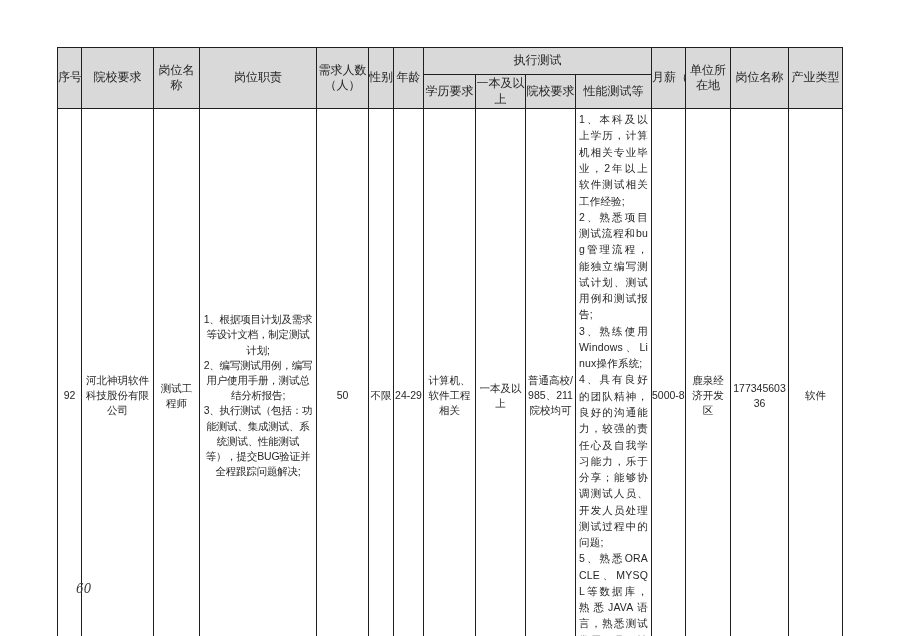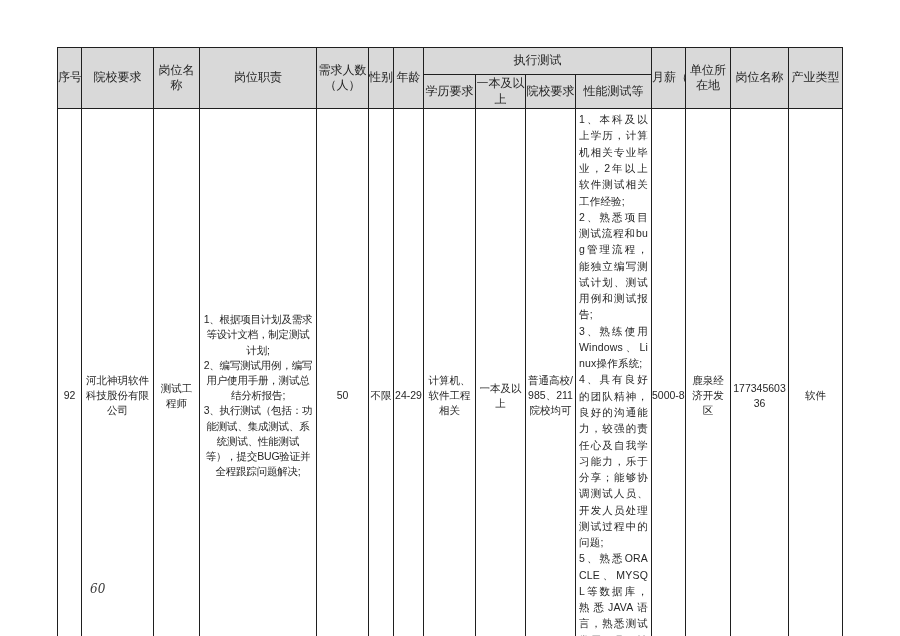--- a/index.html
+++ b/index.html
@@ -35,21 +35,21 @@
   .duties{text-align:center;letter-spacing:-0.2px;}
   .capability{
     text-align:justify;text-align-last:left;
     line-height:1.55;padding:2px 3px;letter-spacing:0.2px;
   }
   .break-all{word-break:break-all;}
   .tight{padding:10px 0;white-space:nowrap;}
   .page-number{
     position:absolute;left:76px;top:582px;
     font-family:"DejaVu Serif","Liberation Serif",serif;
-    font-style:italic;font-size:12px;color:#3a3a3a;margin-left:14px;
+    font-style:italic;font-size:12px;color:#3a3a3a;
   }
 </style>
 </head>
 <body>
 
 <div class="sheet">
 
   <table class="jobs">
     <colgroup>
       <col style="width:24px">

